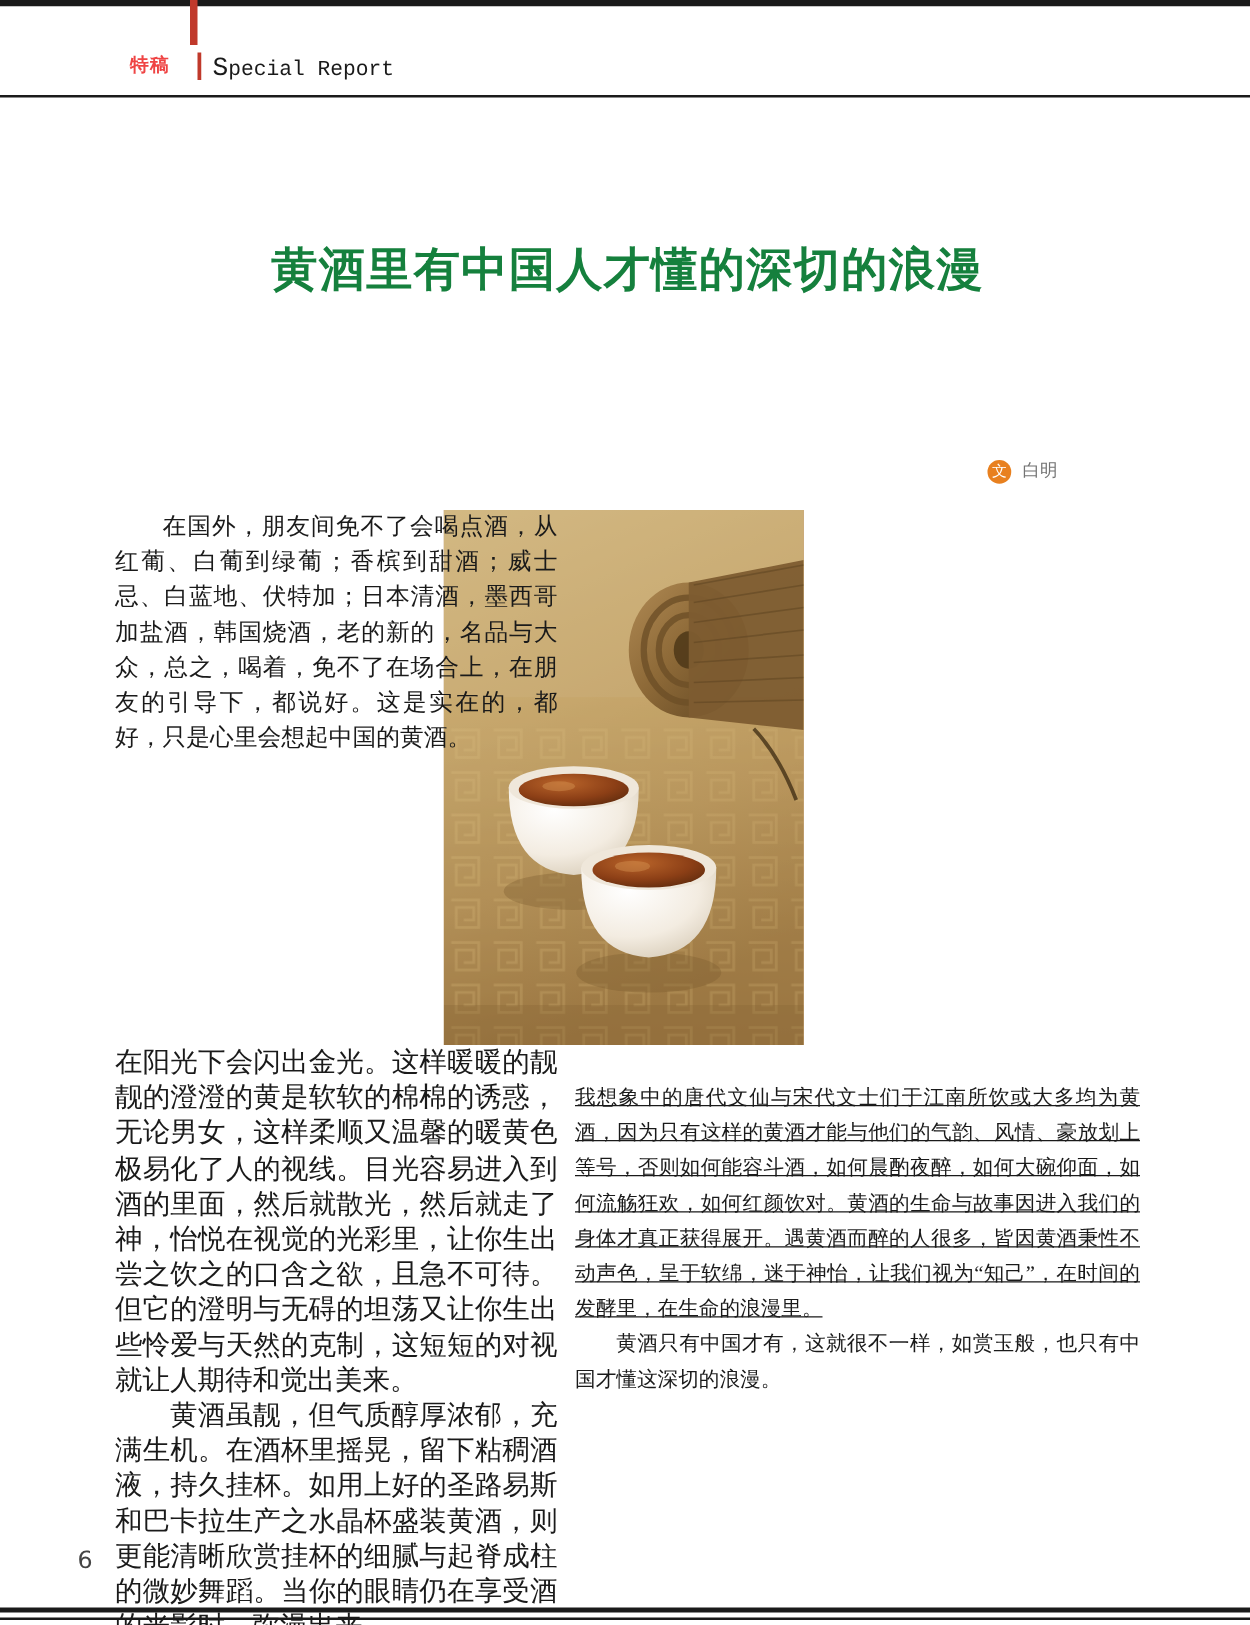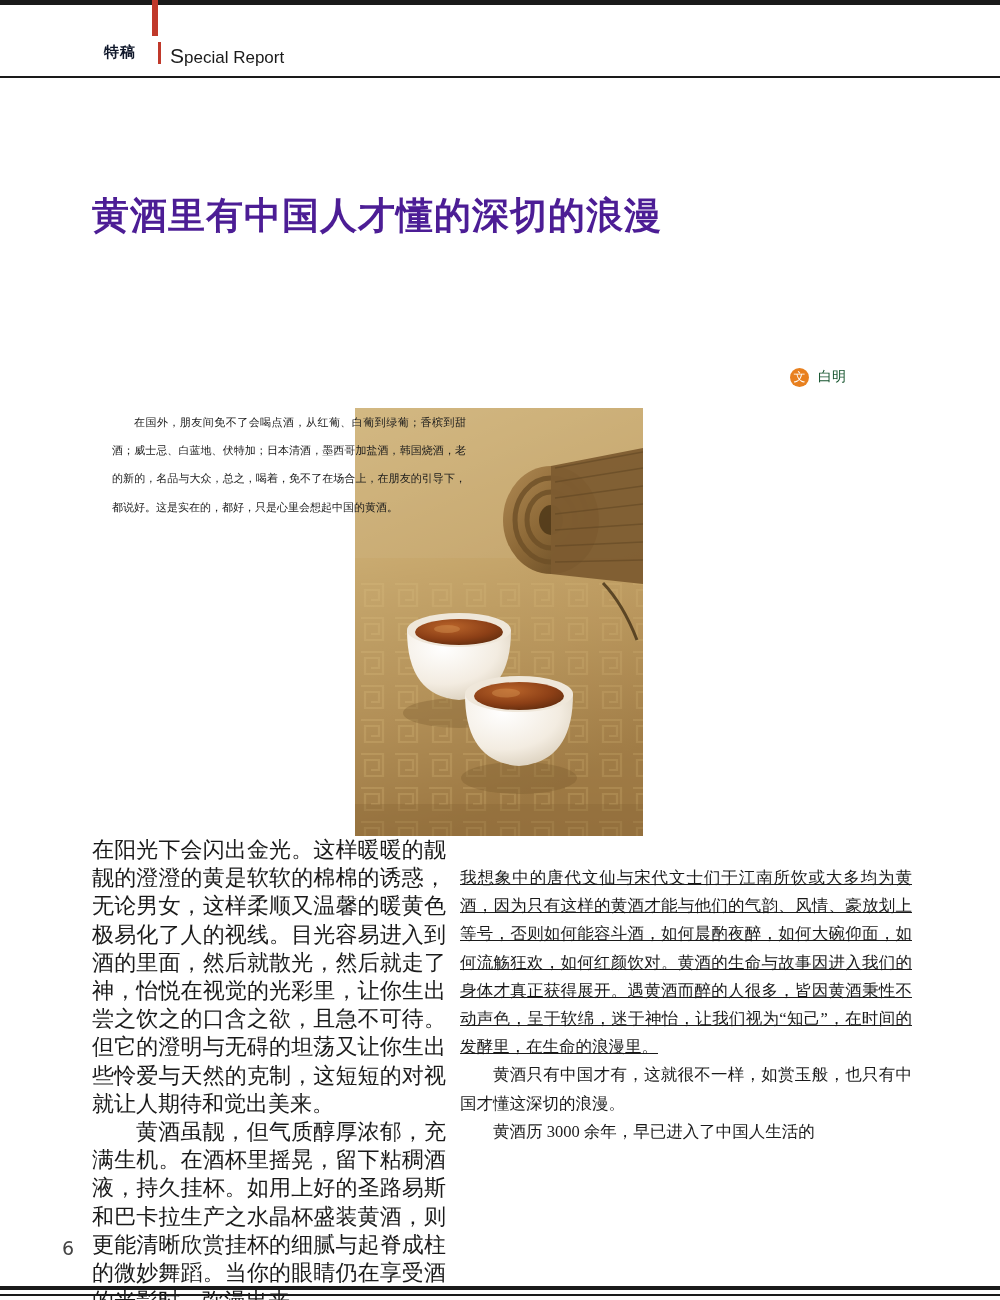--- a/index.html
+++ b/index.html
@@ -49,54 +49,55 @@
     background: #c0392b;
   }
   .header-label-cn {
     position: absolute;
     top: 43px;
     left: 104px;
     font-family: "DejaVu Sans", sans-serif;
     font-size: 15px;
     font-weight: bold;
     letter-spacing: 1px;
-    color: #0f172a;
+    color: #ef4444;
   }
   .header-divider {
     position: absolute;
     top: 42px;
     left: 158px;
     width: 3px;
     height: 22px;
     background: #c0392b;
   }
   .header-label-en {
     position: absolute;
     top: 44px;
     left: 170px;
-    font-family: Liberation Sans, sans-serif;
+    font-family: Liberation Mono, monospace;
     font-size: 17px;
     color: #1a1a1a;
   }
   .header-label-en .cap {
     font-size: 21px;
   }
 
   
   .article-title {
     position: absolute;
     top: 168px;
     left: 92px;
     width: 820px;
     font-family: "DejaVu Sans", sans-serif;
     font-size: 37px;
     font-weight: bold;
     letter-spacing: 1px;
-    color: #4c1d95;
+    color: #15803d;
     line-height: 1.25;
+    text-align: center;
   }
 
   
   .byline {
     position: absolute;
     top: 366px;
     left: 790px;
     width: 130px;
     height: 22px;
     display: flex;
@@ -110,34 +111,33 @@
     color: #ffffff;
     font-family: "DejaVu Sans", sans-serif;
     font-size: 12px;
     line-height: 19px;
     text-align: center;
   }
   .byline-name {
     margin-left: 9px;
     font-family: "DejaVu Sans", sans-serif;
     font-size: 14px;
-    color: #14532d;
+    color: #737373;
   }
 
   
   .col-left {
     position: absolute;
     top: 408px;
     left: 92px;
     width: 354px;
-    font-size: 11px;
+    font-size: 19px;
     line-height: 28.2px;
     text-align: justify;
     text-justify: inter-ideograph;
-    margin-left: 20px;
   }
   .col-right {
     position: absolute;
     top: 408px;
     left: 560px;
     width: 352px;
     font-size: 16.5px;
     line-height: 28.2px;
     text-align: justify;
     text-justify: inter-ideograph;
@@ -302,18 +302,17 @@
 </div>
 
 <div style="position:absolute; top:836px; left:92px; width:354px; font-size:22px; line-height:28.2px; text-align:justify;">
   <p style="margin:0; text-indent:0;">在阳光下会闪出金光。这样暖暖的靓靓的澄澄的黄是软软的棉棉的诱惑，无论男女，这样柔顺又温馨的暖黄色极易化了人的视线。目光容易进入到酒的里面，然后就散光，然后就走了神，怡悦在视觉的光彩里，让你生出尝之饮之的口含之欲，且急不可待。但它的澄明与无碍的坦荡又让你生出些怜爱与天然的克制，这短短的对视就让人期待和觉出美来。</p>
   <p class="para" style="margin-top:0;">黄酒虽靓，但气质醇厚浓郁，充满生机。在酒杯里摇晃，留下粘稠酒液，持久挂杯。如用上好的圣路易斯和巴卡拉生产之水晶杯盛装黄酒，则更能清晰欣赏挂杯的细腻与起脊成柱的微妙舞蹈。当你的眼睛仍在享受酒的光影时，弥漫出来</p>
 </div>
 
 <div class="col-right-wide">
   <p style="margin:0; text-indent:0;text-decoration:underline;">我想象中的唐代文仙与宋代文士们于江南所饮或大多均为黄酒，因为只有这样的黄酒才能与他们的气韵、风情、豪放划上等号，否则如何能容斗酒，如何晨酌夜醉，如何大碗仰面，如何流觞狂欢，如何红颜饮对。黄酒的生命与故事因进入我们的身体才真正获得展开。遇黄酒而醉的人很多，皆因黄酒秉性不动声色，呈于软绵，迷于神怡，让我们视为“知己”，在时间的发酵里，在生命的浪漫里。</p>
   <p class="para">黄酒只有中国才有，这就很不一样，如赏玉般，也只有中国才懂这深切的浪漫。</p>
-  <p class="para">黄酒历 3000 余年，早已进入了中国人生活的</p>
 </div>
 
 <div class="page-number">6</div>
 <div class="footer-rule"></div>
 <div class="footer-rule2"></div>
 
 </body></html>

